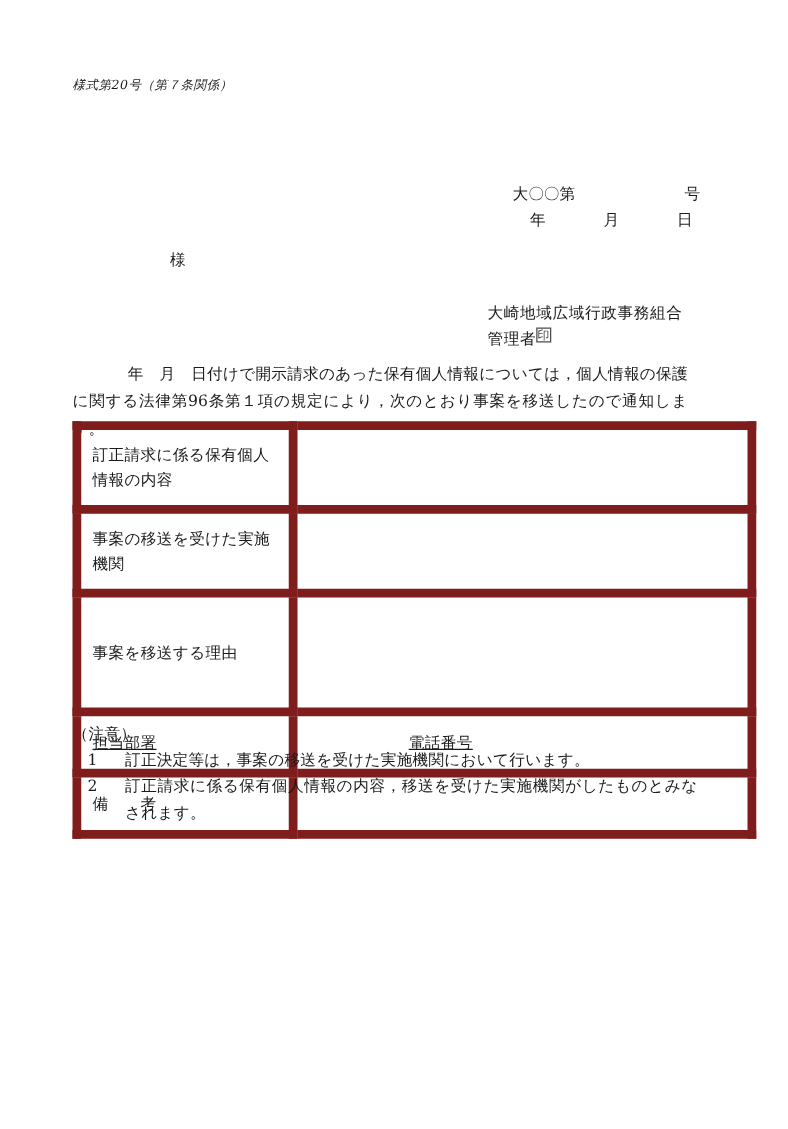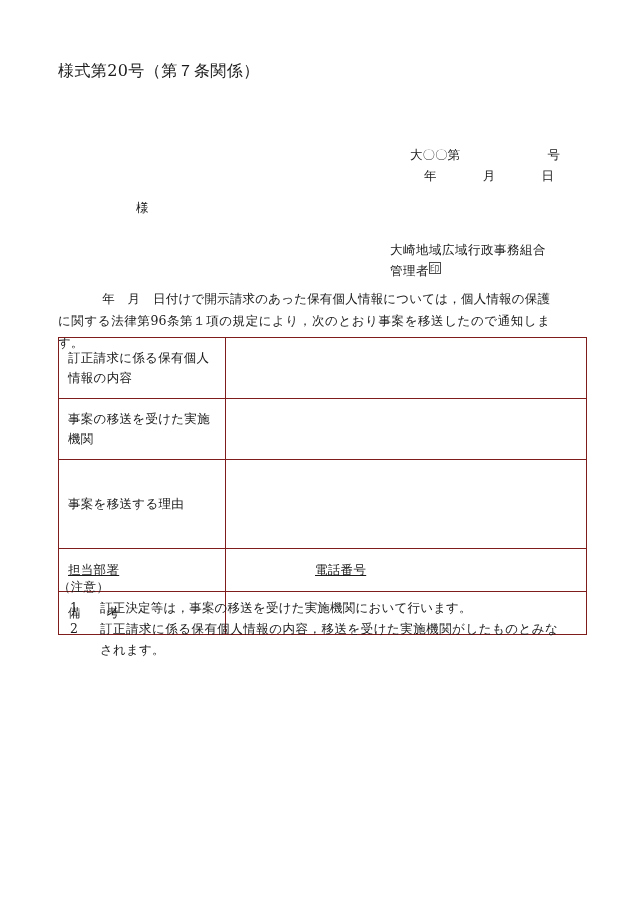--- a/index.html
+++ b/index.html
@@ -18,23 +18,24 @@
     background: #ffffff;
     overflow: hidden;
     box-sizing: border-box;
   }
 
   
   .form-no {
     position: absolute;
     left: 58px;
     top: 61px;
-    font-size: 16px;
+    font-size: 10px;
     letter-spacing: 0.4px;
     white-space: nowrap;
+    font-style: italic;
   }
 
   
   .doc-title {
     position: absolute;
     left: 0;
     right: 0;
     top: 104px;
     text-align: center;
     font-size: 12.5px;
@@ -116,21 +117,21 @@
   .main-table {
     position: absolute;
     left: 58px;
     top: 337px;
     width: 490px;
     border-collapse: collapse;
     table-layout: fixed;
     font-size: 12.5px;
   }
   .main-table td {
-    border: 1px solid #7f1d1d;
+    border: 7px solid #7f1d1d;
     padding: 7px 9px;
     vertical-align: middle;
     line-height: 20px;
     letter-spacing: 0.3px;
   }
   .main-table td.label {
     width: 148px;
   }
   .main-table td.value {
     width: 342px;

